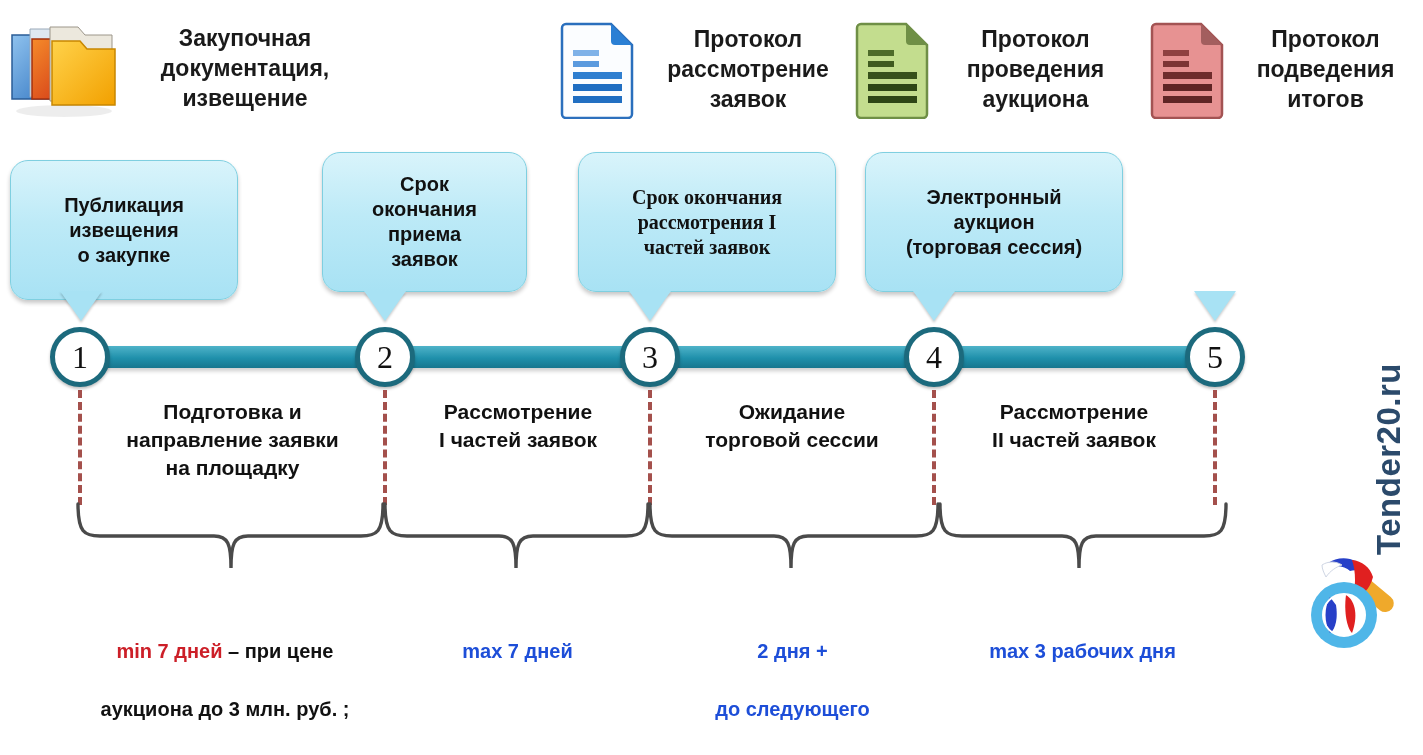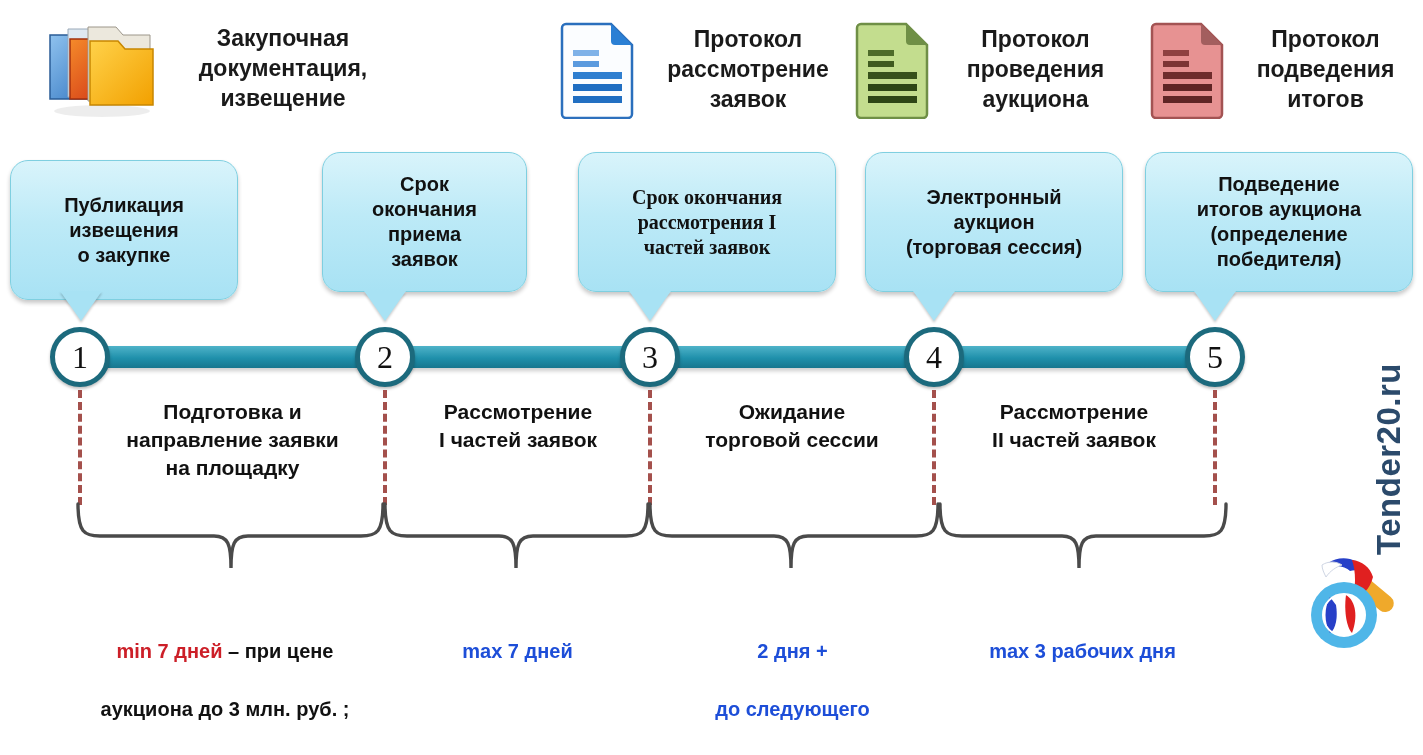--- a/index.html
+++ b/index.html
@@ -82,21 +82,21 @@
     transform-origin:left top;
     font-weight:bold;font-size:33px;color:#2b4a6b;
     letter-spacing:0.5px;white-space:nowrap;
   }
 </style>
 </head>
 <body>
 
 <div class="stage">
 
-  <div class="legend-item" style="left:0px;top:8px;width:360px;height:120px;padding-left:38px;">
+  <div class="legend-item" style="left:0px;top:8px;width:360px;height:120px;">
     <span class="folders-icon">
       <svg viewBox="0 0 128 110" width="128" height="110">
         <defs>
           <linearGradient id="fb" x1="0" y1="0" x2="1" y2="1">
             <stop offset="0" stop-color="#8fc2ee"></stop>
               <stop offset="1" stop-color="#2a6fbd"></stop>
           </linearGradient>
           <linearGradient id="fo" x1="0" y1="0" x2="1" y2="1">
             <stop offset="0" stop-color="#f58b2a"></stop>
               <stop offset="1" stop-color="#cc2a14"></stop>
@@ -194,26 +194,20 @@
   </div>
   <div class="bubble-tail" style="left:629px;top:291px;"></div>
 
   <div class="bubble" style="left:865px;top:152px;width:258px;height:140px;">
     <span class="bubble-text">Электронный
 аукцион
 (торговая сессия)</span>
   </div>
   <div class="bubble-tail" style="left:913px;top:291px;"></div>
 
-  <div class="bubble" style="left:1145px;top:152px;width:268px;height:140px;">
-    <span class="bubble-text">Подведение
-итогов аукциона
-(определение
-победителя)</span>
-  </div>
   <div class="bubble-tail" style="left:1194px;top:291px;"></div>
 
   <div class="tl-bar" style="left:75px;top:346px;width:1145px;"></div>
 
   <div class="node" style="left:50px;top:327px;">
     <span class="node-num">1</span>
   </div>
   <div class="node" style="left:355px;top:327px;">
     <span class="node-num">2</span>
   </div>

